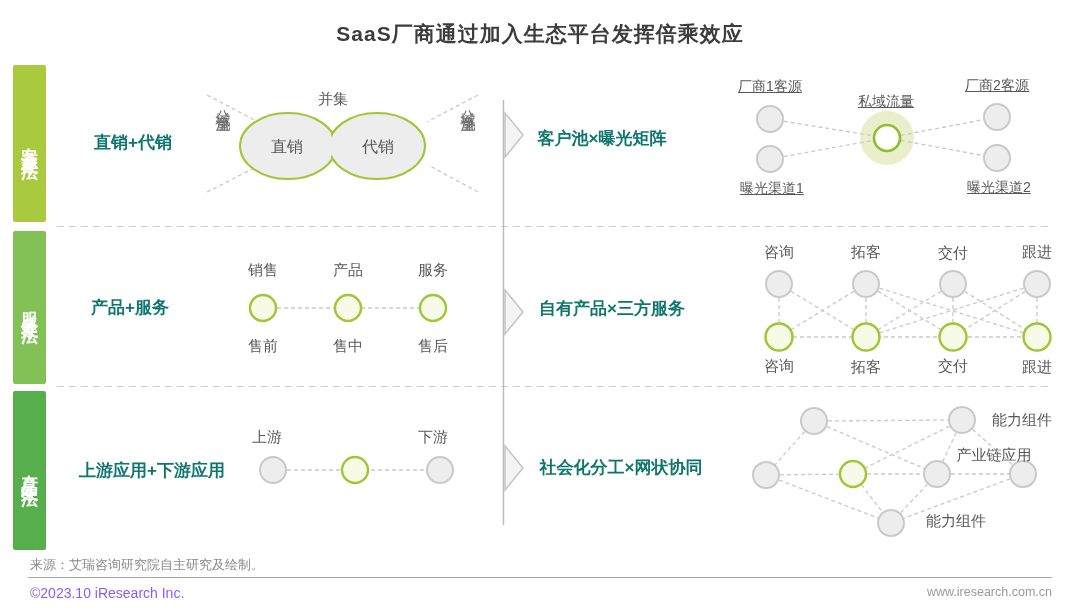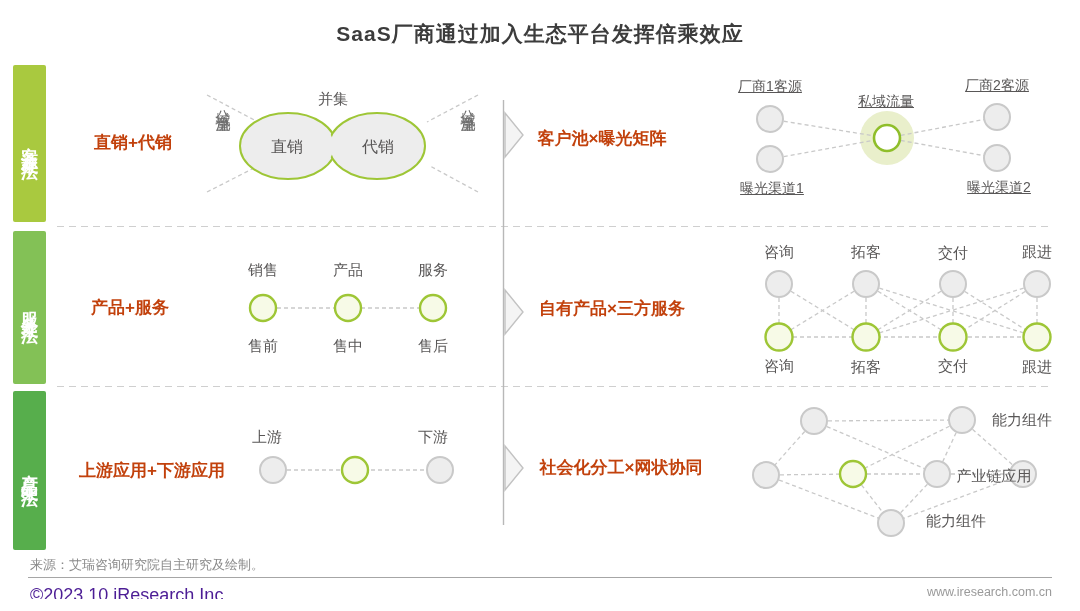--- a/index.html
+++ b/index.html
@@ -8,26 +8,26 @@
   #gfx{position:absolute;left:0;top:0;}
   .title{position:absolute;top:20px;left:0;width:1080px;text-align:center;
          font-size:21px;font-weight:bold;color:#3c3c3c;letter-spacing:1px;}
   .bar{position:absolute;left:13px;width:33px;border-radius:2px;
        display:flex;align-items:center;justify-content:center;}
   .bar span{writing-mode:vertical-rl;text-orientation:upright;color:#fff;
             font-weight:bold;font-size:17px;letter-spacing:5px;}
   .cl{position:absolute;transform:translateX(-50%);white-space:nowrap;
       color:#595757;font-size:15px;}
   .cl14{font-size:14px;text-decoration:underline;}
-  .bold{font-weight:bold;color:#c2410c;font-size:17px;}
+  .bold{font-weight:bold;color:#0f766e;font-size:17px;}
   .vtext{position:absolute;writing-mode:vertical-rl;text-orientation:upright;
          color:#6e6e6e;font-size:15px;letter-spacing:3px;white-space:nowrap;}
   .src{position:absolute;left:30px;top:556px;font-size:13px;color:#8a8a8a;}
   .footline{position:absolute;left:28px;top:577px;width:1024px;height:1px;background:#a6a6a6;}
-  .copy{position:absolute;left:30px;top:585px;font-size:18px;color:#4c1d95;}
+  .copy{position:absolute;left:30px;top:585px;font-size:14px;color:#8b5cf6;}
   .site{position:absolute;right:28px;top:585px;font-size:12.5px;color:#9a9a9a;}
   
   .dsh{stroke:#c9c9c9;stroke-width:1.3;stroke-dasharray:4,3;fill:none;}
   .sep{stroke:#cfcfcf;stroke-width:1.2;stroke-dasharray:7,5;}
   .gcir{fill:#ededed;stroke:#c9c9c9;stroke-width:2;}
   .grn{fill:#f7fae7;stroke:#9ec636;stroke-width:2.4;}
   .peanut{fill:#ededed;stroke:#9ec636;stroke-width:2;}
   .pmask{fill:#ededed;}
   .divline{stroke:#b8b8b8;stroke-width:1.4;}
   .tri{fill:#f4f4f4;stroke:#c2c2c2;stroke-width:1.4;}
@@ -184,21 +184,21 @@
   <div class="cl" style="left:953px;top:244px;">交付</div>
   <div class="cl" style="left:1037px;top:243px;">跟进</div>
   <div class="cl" style="left:779px;top:357px;">咨询</div>
   <div class="cl" style="left:866px;top:358px;">拓客</div>
   <div class="cl" style="left:953px;top:357px;">交付</div>
   <div class="cl" style="left:1037px;top:358px;">跟进</div>
 
   <div class="cl" style="left:267px;top:428px;">上游</div>
   <div class="cl" style="left:433px;top:428px;">下游</div>
   <div class="cl" style="left:1022px;top:411px;">能力组件</div>
-  <div class="cl" style="left:994px;top:446px;margin-top:21px;">产业链应用</div>
+  <div class="cl" style="left:994px;top:446px;">产业链应用</div>
   <div class="cl" style="left:956px;top:512px;">能力组件</div>
 
   <div class="src">来源：艾瑞咨询研究院自主研究及绘制。</div>
   <div class="footline"></div>
   <div class="copy">©2023.10 iResearch Inc.</div>
   <div class="site">www.iresearch.com.cn</div>
 
 </div>
 
 </body></html>

